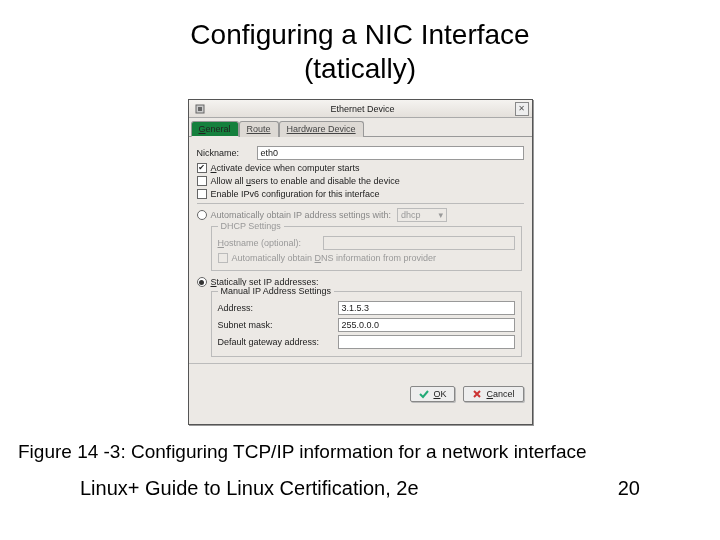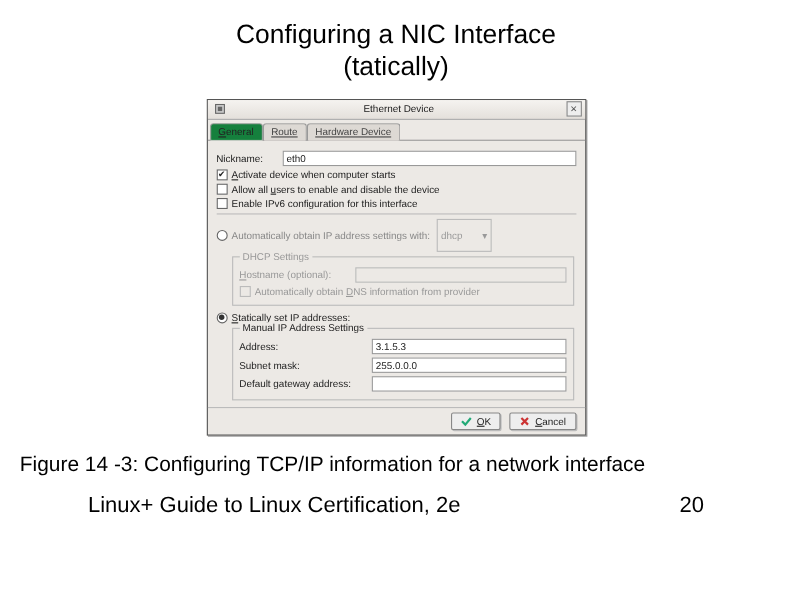--- a/index.html
+++ b/index.html
@@ -5,21 +5,21 @@
   * { box-sizing: border-box; margin: 0; padding: 0; }
   body {
     width: 720px;
     height: 540px;
     background: #fff;
     font-family: Arial, Helvetica, sans-serif;
     overflow: hidden;
   }
   .slide-title {
     text-align: center;
-    font-size: 24px;
+    font-size: 28px;
     font-weight: 400;
     margin-top: 18px;
     line-height: 1.2;
   }
   .dialog-wrap {
     width: 345px;
     margin: 14px auto 0 auto;
   }
   .dialog {
     border: 1px solid #555;
@@ -110,30 +110,30 @@
     margin: 4px 2px 2px 14px;
     padding: 4px 6px;
   }
   .fieldset.disabled { color:#999; }
   .fieldset .legend {
     position: relative; top:-10px; background:#ece9e5; padding:0 3px;
     font-size:9px; display:inline-block;
   }
   .fieldset .body { margin-top:-8px; }
   .dhcp-combo {
-    border:1px solid #999; background:#fff; height:30px; width:50px;
+    border:1px solid #999; background:#fff; height:14px; width:50px;
     display:flex; align-items:center; padding:0 3px; margin-left:6px;
     justify-content:space-between;
   }
   .dhcp-combo.disabled { background:#ece9e5; color:#999; border-color:#bbb;}
   .ip-row .label2 { width:120px; }
   .sep { height:1px; background:#bbb; margin:4px 0;}
   .btnbar {
     display:flex; justify-content:flex-end; gap:8px;
-    padding:4px 8px; border-top:1px solid #bbb;
+    padding:22px 8px; border-top:1px solid #bbb;
   }
   .btn {
     border:1px solid #888; background:#eee;
     padding:2px 8px; font-size:9px;
     display:flex; gap:4px; align-items:center;
     border-radius:2px;
     box-shadow:1px 1px 0 #bbb;
   }
   .caption {
     font-size: 19px;

